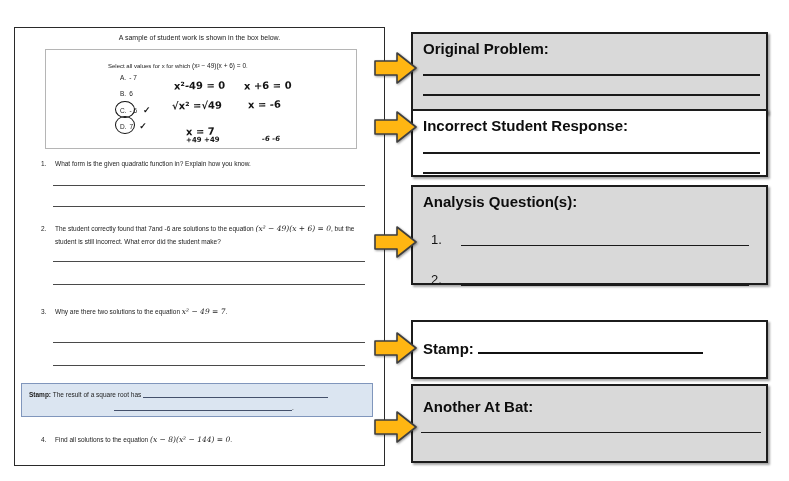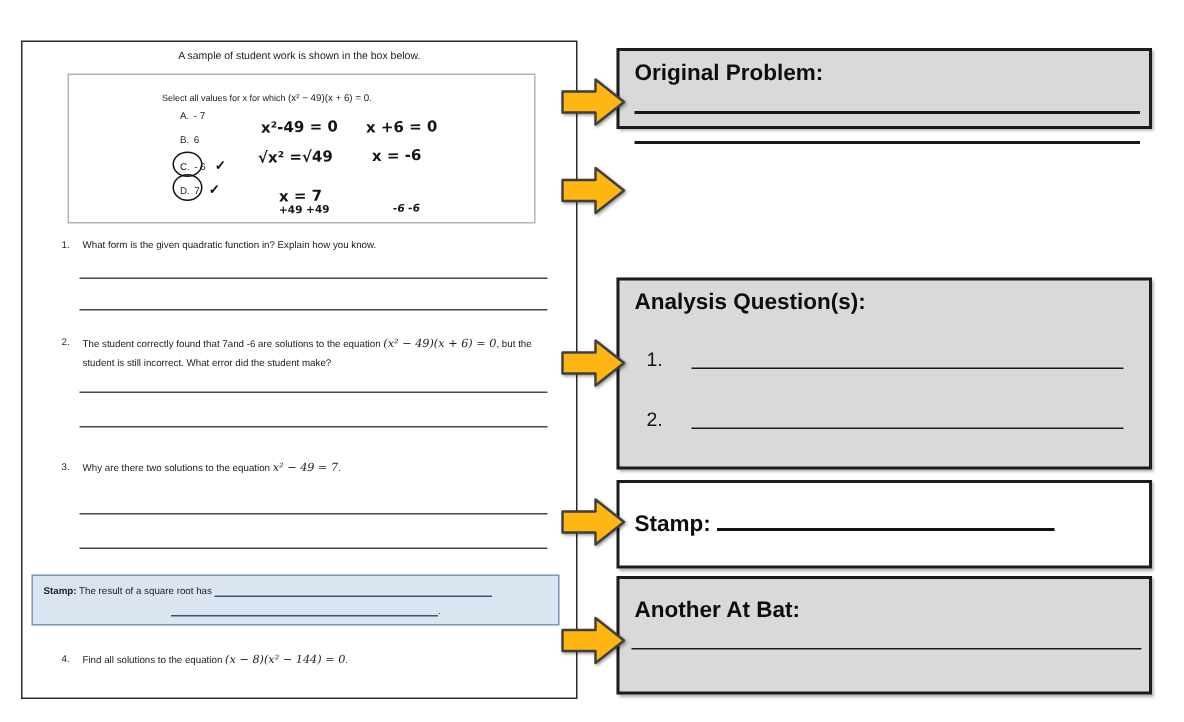--- a/index.html
+++ b/index.html
@@ -115,28 +115,33 @@
         <span class="inline-line" style="width:178px;"></span><span>.</span>
       </div>
     </div>
 
     <div class="q" style="left:40px;top:405px;width:322px;">
       <span class="qnum">4.</span>
       <span>Find all solutions to the equation </span><span class="math">(x − 8)(x² − 144) = 0</span><span>.</span>
     </div>
   </div>
 
-  <div class="panel gray" style="top:32px;height:54px;">
+  <div class="panel gray" style="top:32px;height:82px;">
     <div class="ptitle">Original Problem:</div>
     <div class="pline" style="left:10px;top:40px;width:337px;"></div>
     <div class="pline" style="left:10px;top:60px;width:337px;"></div>
   </div>
 
+  <div class="panel white" style="top:109px;height:68px;">
+    <div class="ptitle">Incorrect Student Response:</div>
+    <div class="pline" style="left:10px;top:41px;width:337px;"></div>
+    <div class="pline" style="left:10px;top:61px;width:337px;"></div>
+  </div>
 
-  <div class="panel gray" style="top:185px;height:128px;">
+  <div class="panel gray" style="top:185px;height:100px;">
     <div class="ptitle">Analysis Question(s):</div>
     <div class="anum" style="left:18px;top:45px;">1.</div>
     <div class="pline" style="left:48px;top:58px;width:288px;border-top-width:1.5px;"></div>
     <div class="anum" style="left:18px;top:85px;">2.</div>
     <div class="pline" style="left:48px;top:98px;width:288px;border-top-width:1.5px;"></div>
   </div>
 
   <div class="panel white" style="top:320px;height:59px;">
     <div class="stamp-row">
       <span>Stamp:</span> <span class="inline-line2"></span>

